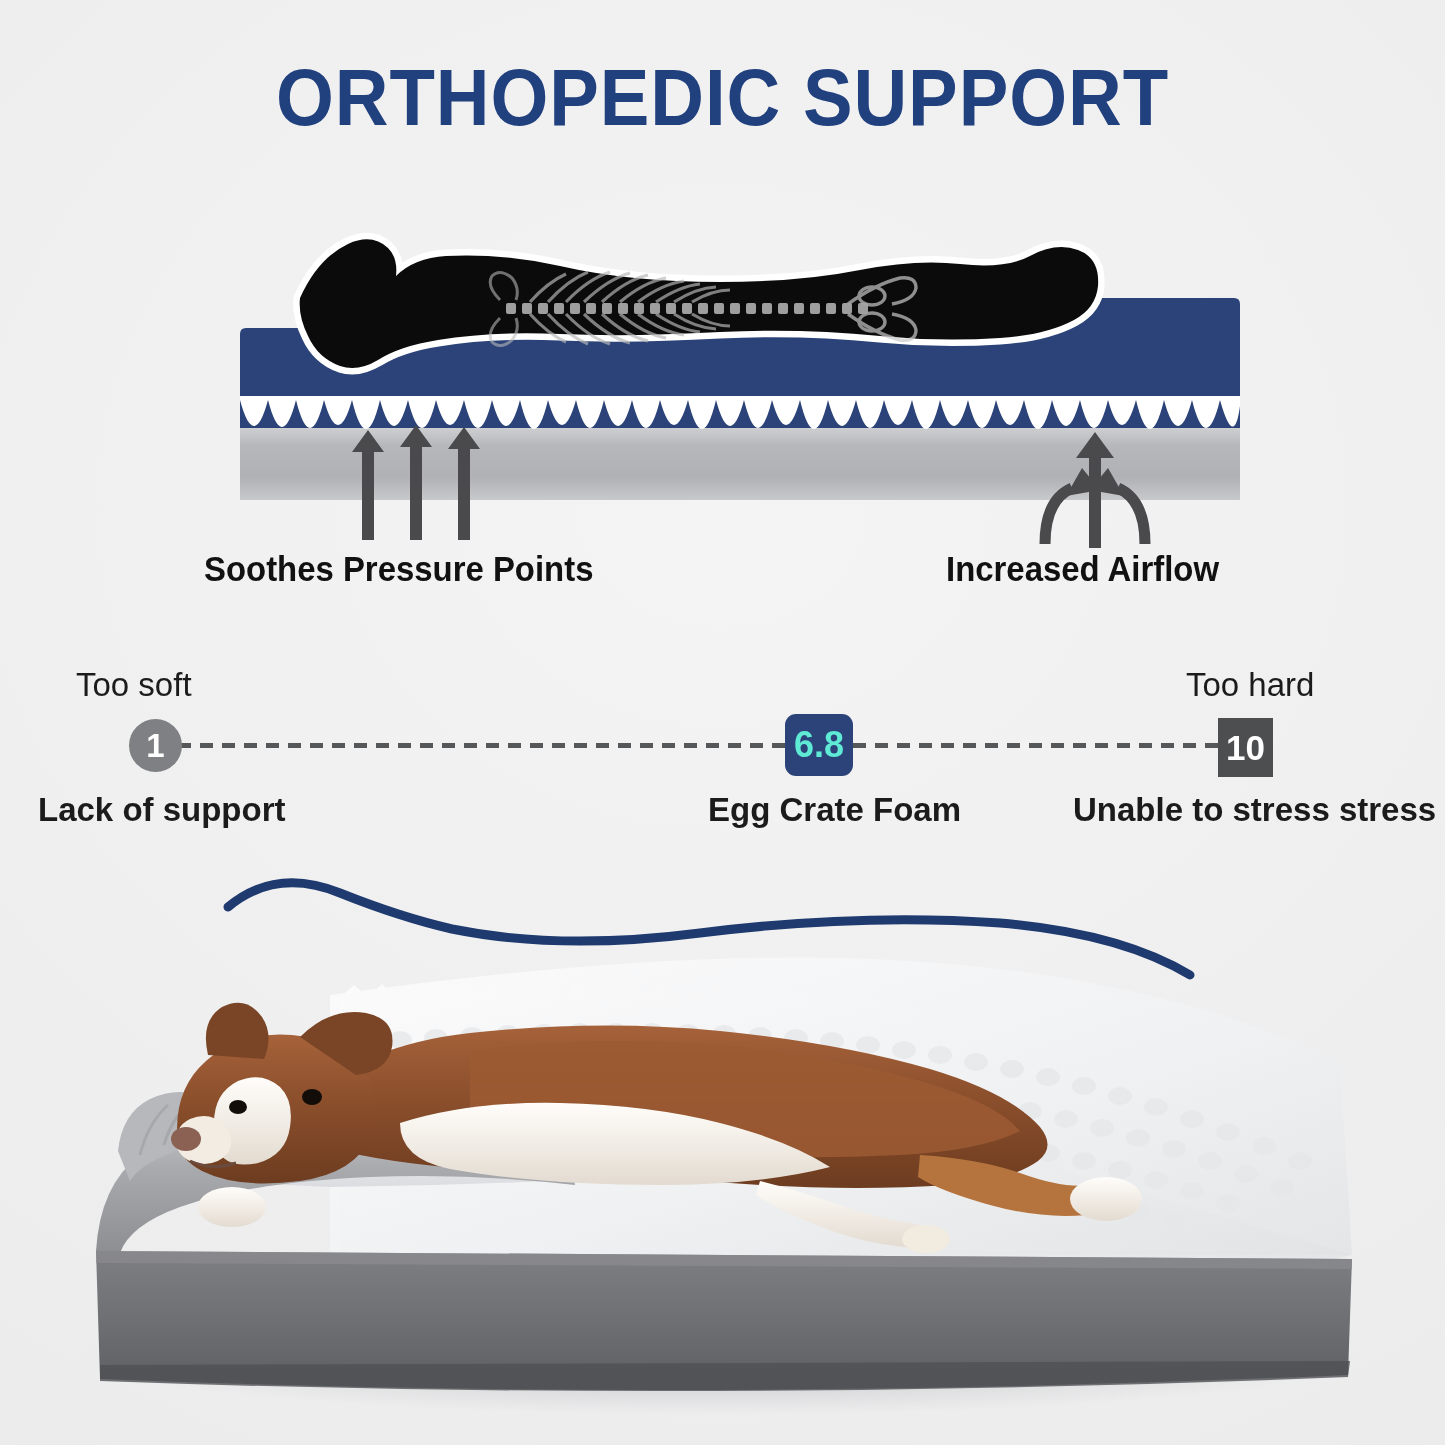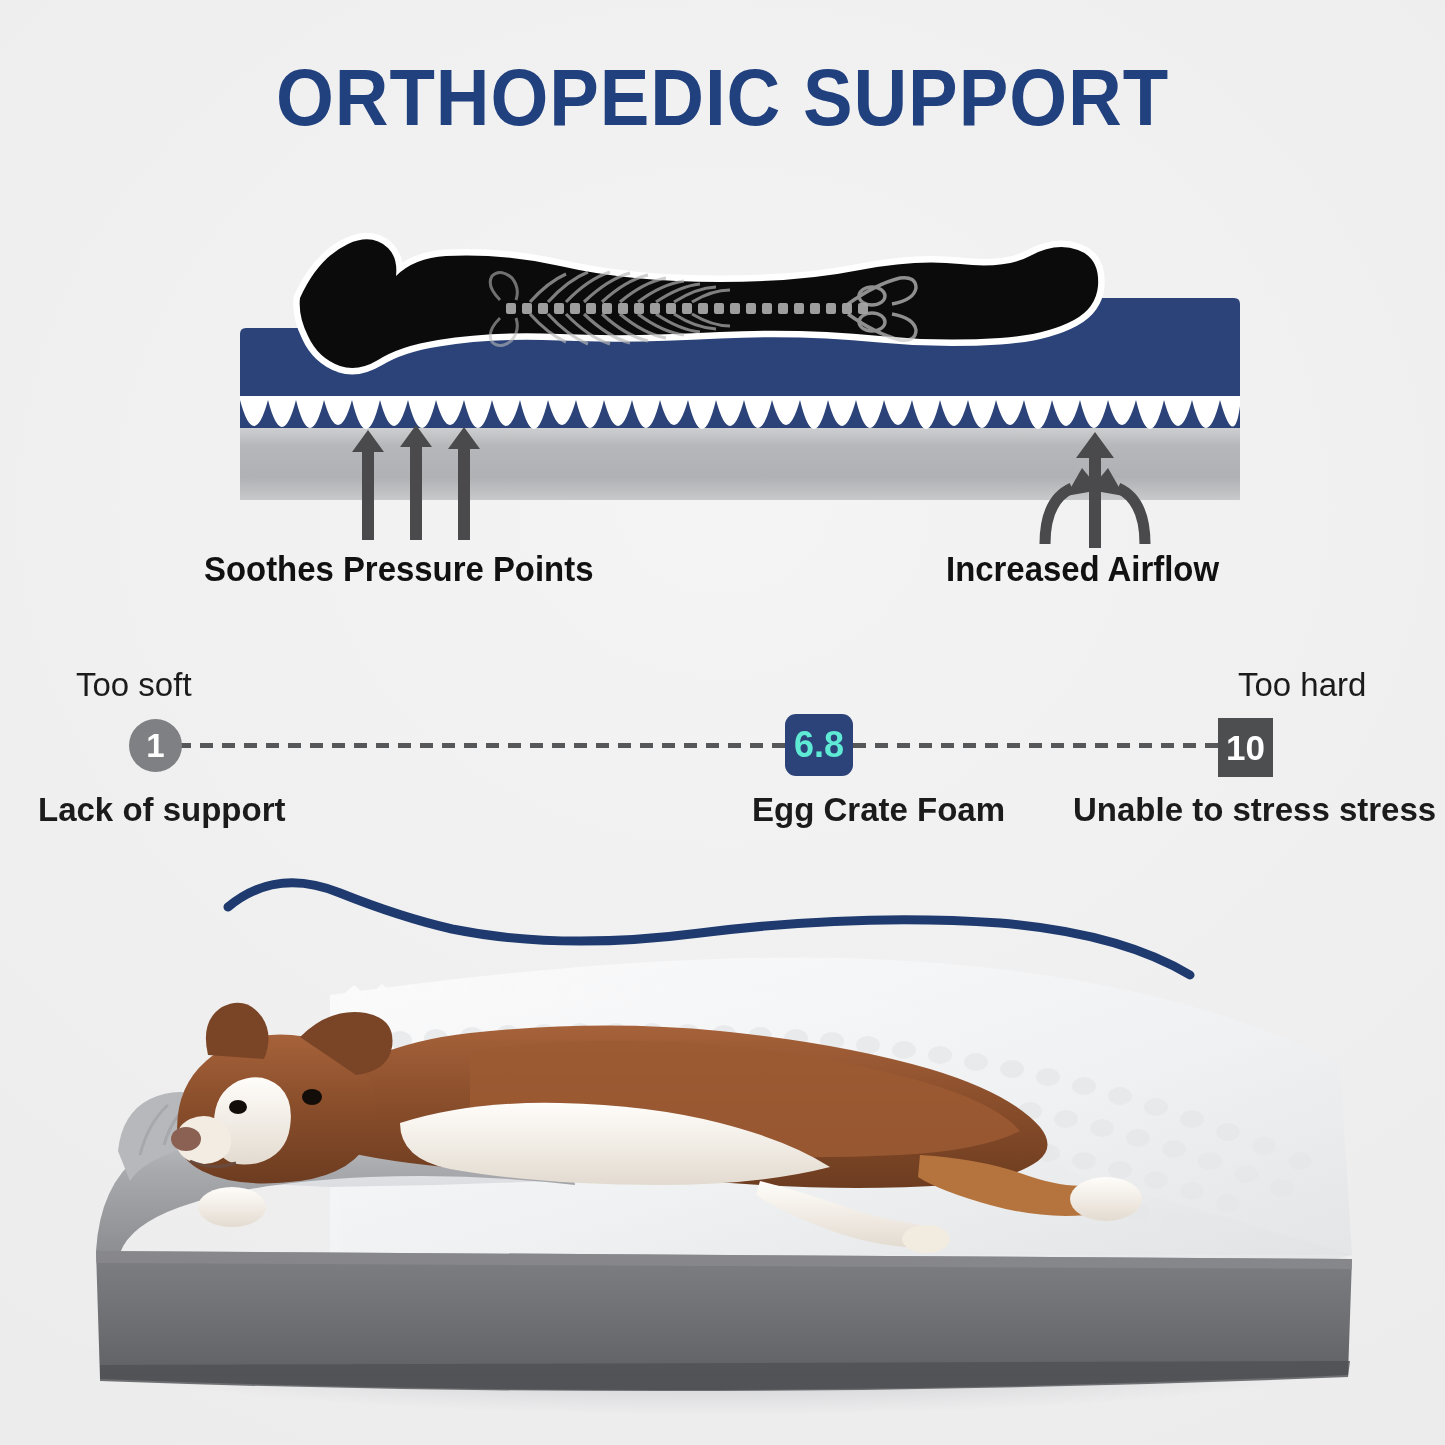--- a/index.html
+++ b/index.html
@@ -87,23 +87,23 @@
     font-size: 33px;
     color: #1b1b1b;
     white-space: nowrap;
     line-height: 1;
   }
   .node-top    { top: 668px; }
   .node-bottom { top: 793px; font-weight: bold; }
 
   #top-soft  { left: 76px; }
   #top-mod   { left: 681px; }
-  #top-hard  { left: 1238px; }
+  #top-hard  { left: 1186px; }
   #bot-soft  { left: 38px; }
-  #bot-mod   { left: 708px; margin-left: 44px; }
+  #bot-mod   { left: 708px; }
   #bot-hard  { left: 1073px; }
 
   #badge-1 {
     position: absolute;
     left: 129px;
     top: 719px;
     width: 53px;
     height: 53px;
     border-radius: 50%;
     background: #7f8083;

